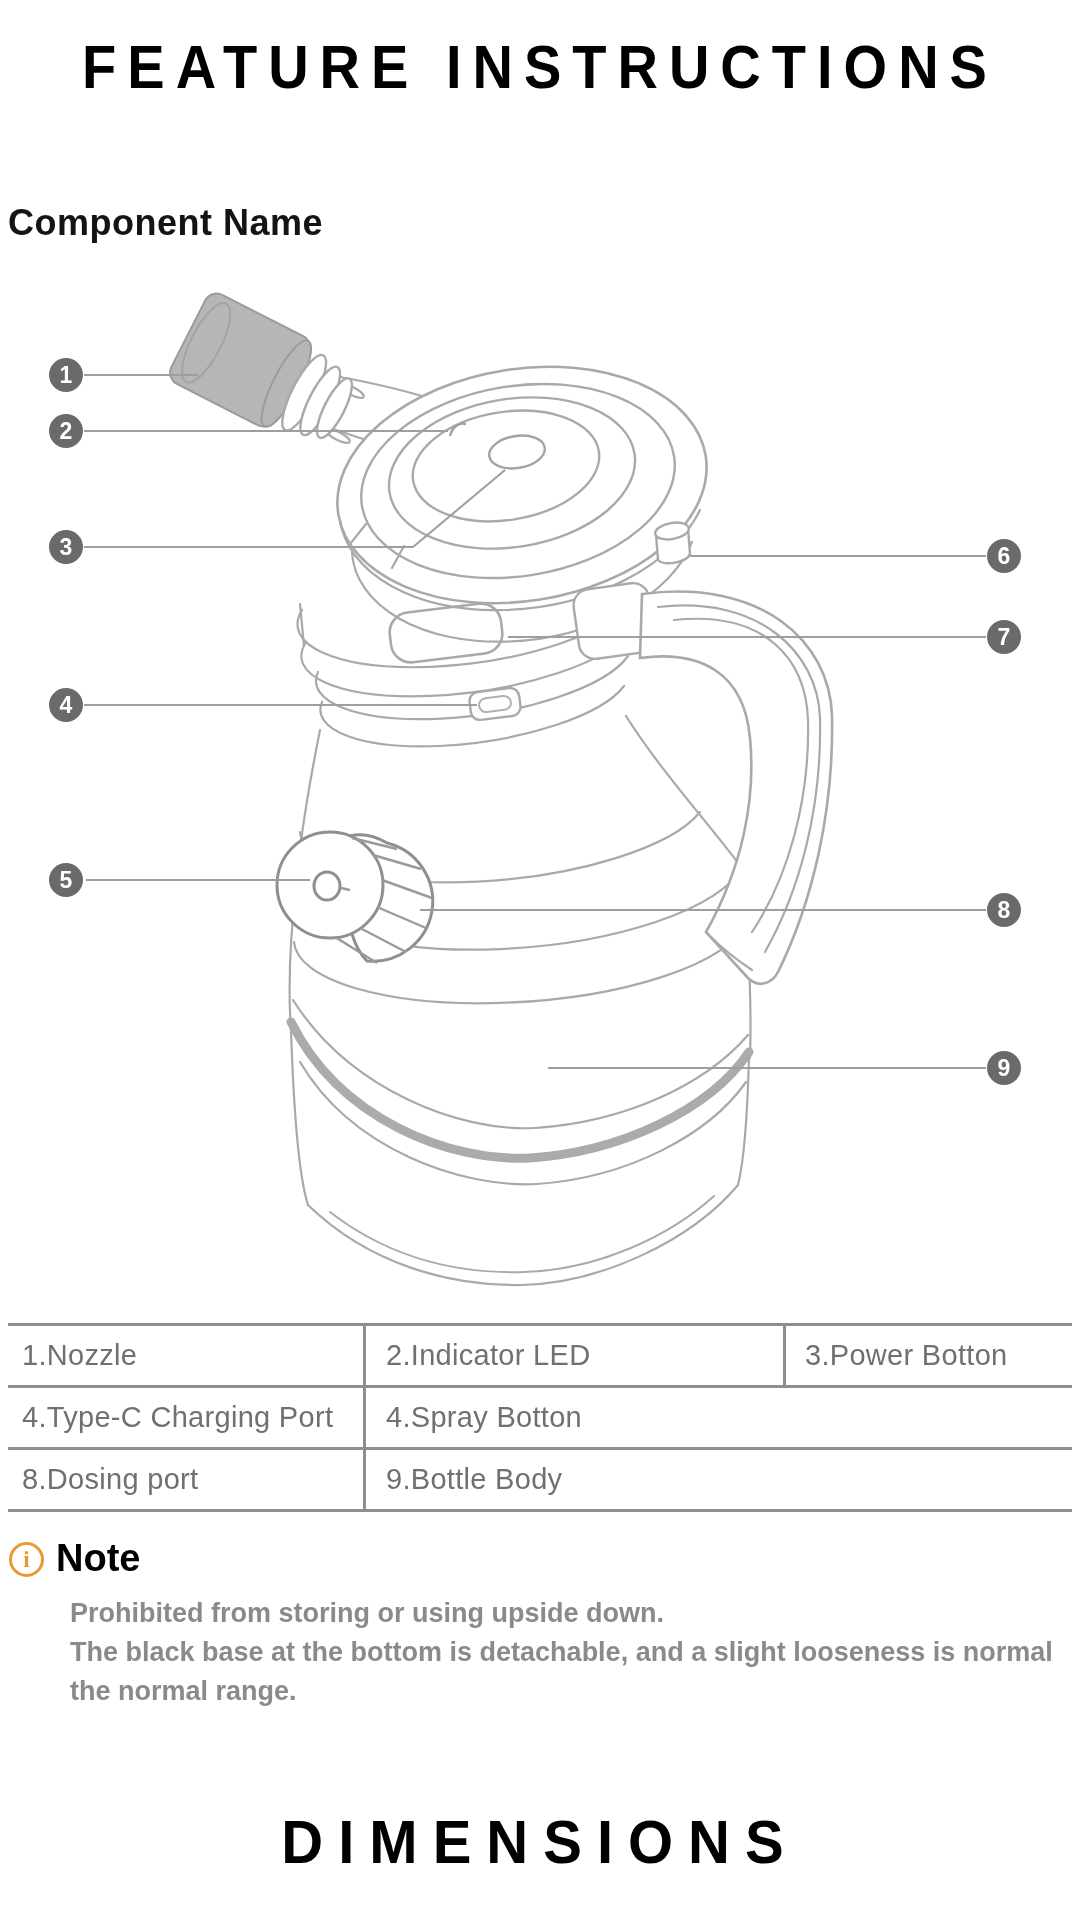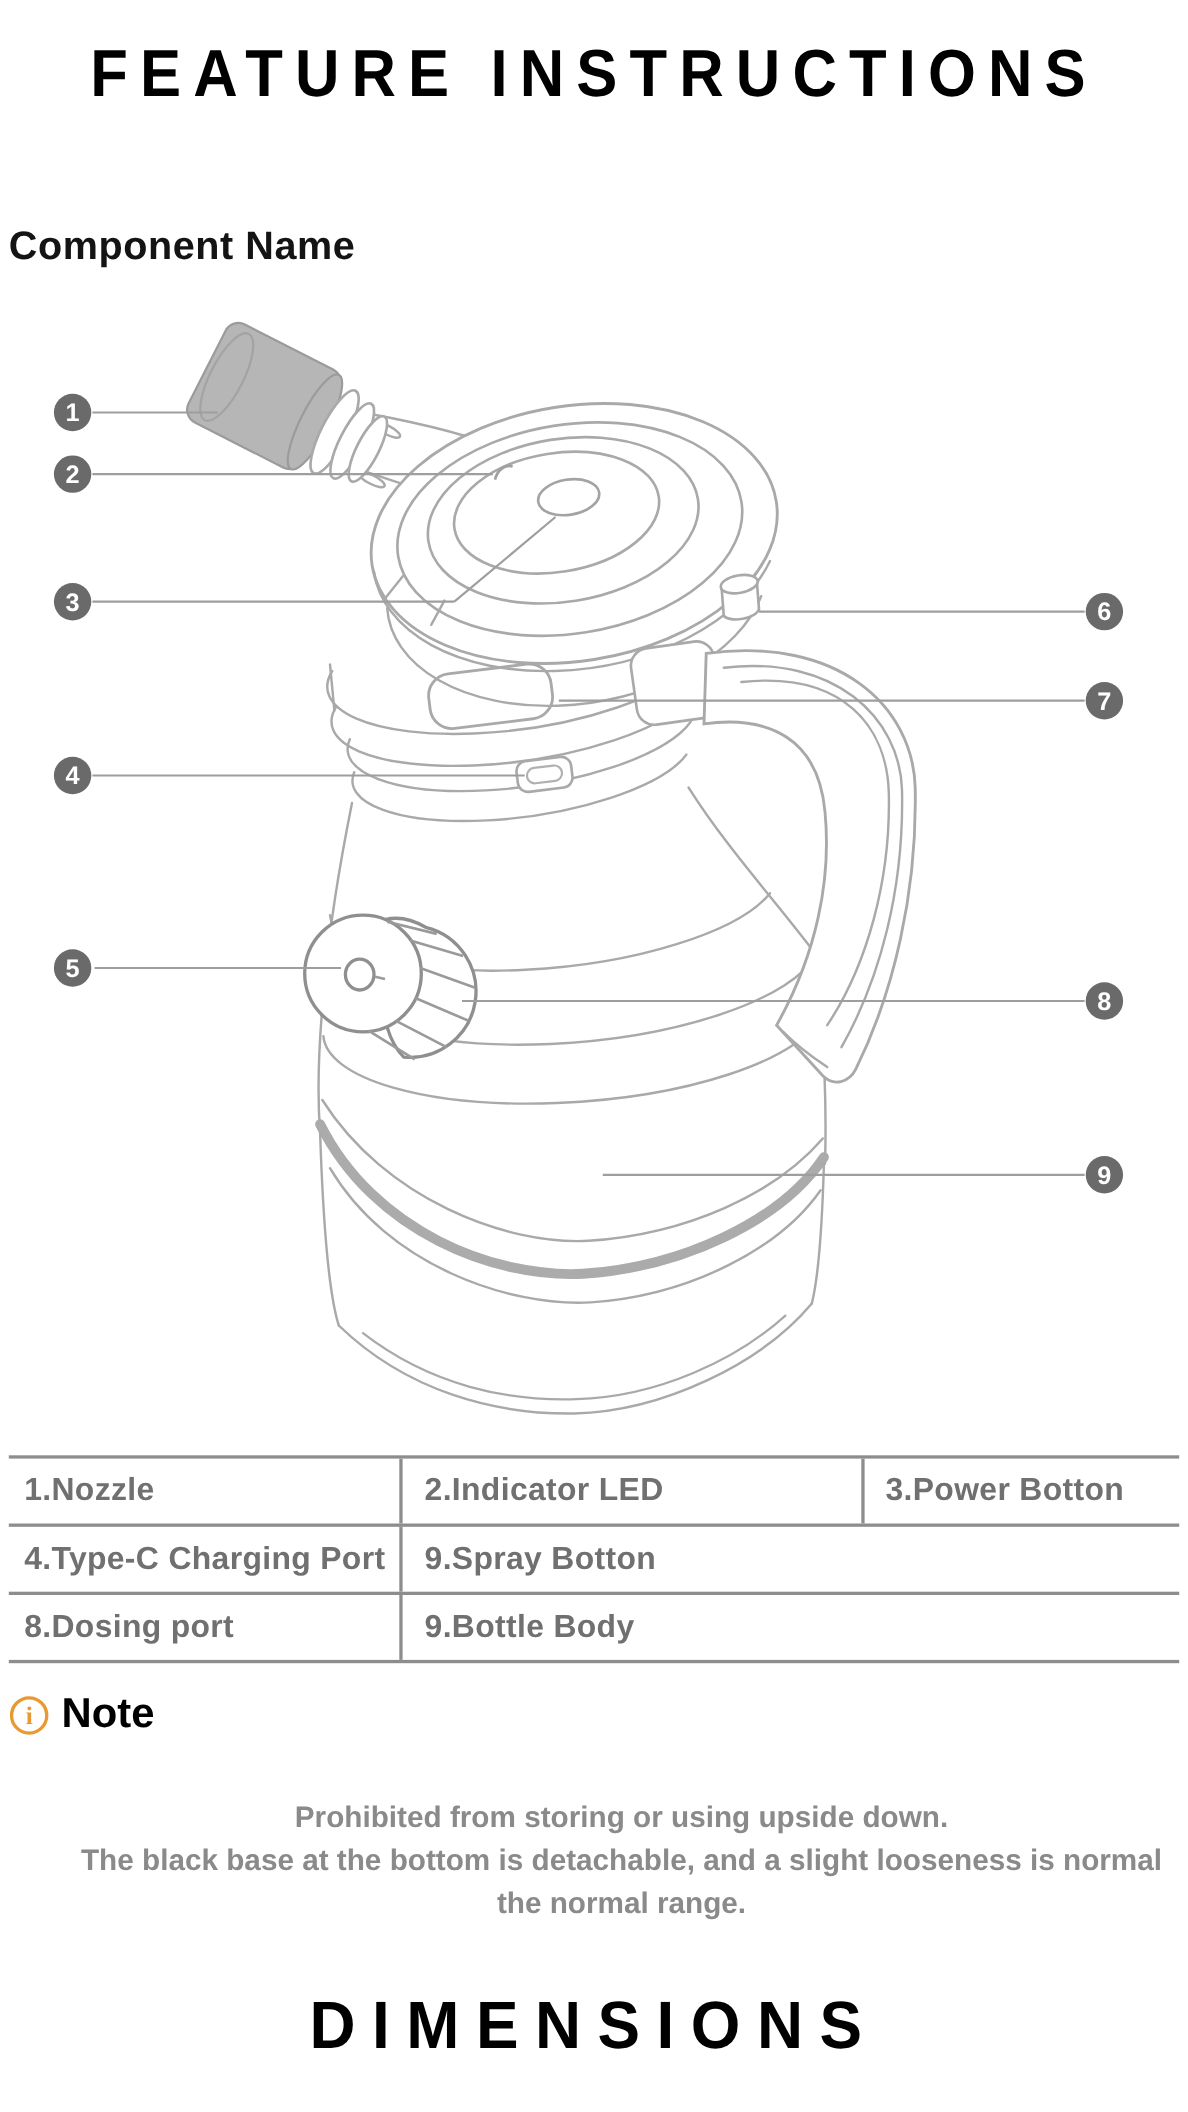--- a/index.html
+++ b/index.html
@@ -20,32 +20,32 @@
   .lnw{fill:#ffffff;stroke:#a9a9a9;stroke-width:2.4;}
   .lead{fill:none;stroke:#9e9e9e;stroke-width:2;}
   .callout-num{font-family:"Liberation Sans",sans-serif;font-weight:700;font-size:23px;fill:#fff;}
   
   .component-table{position:absolute;left:8px;top:1323px;width:1064px;
                    border-top:3px solid var(--border,#8d8d8d);
                    border-bottom:3px solid var(--border,#8d8d8d);}
   .t-row{display:flex;}
   .t-row + .t-row{border-top:3px solid var(--border,#8d8d8d);}
   .t-cell{height:59px;display:flex;align-items:center;box-sizing:border-box;
-          font-size:29px;font-weight:700;color:var(--tabletext,#707070);letter-spacing:0.3px;}
+          font-size:29px;font-weight:400;color:var(--tabletext,#707070);letter-spacing:0.3px;}
   .t-cell:nth-child(1){width:355px;padding-left:14px;}
   .t-cell:nth-child(2){width:420px;padding-left:20px;border-left:3px solid var(--border,#8d8d8d);}
   .t-cell:nth-child(3){flex:1;padding-left:19px;border-left:3px solid var(--border,#8d8d8d);}
   
   .note-icon{position:absolute;left:9px;top:1542px;width:29px;height:29px;border-radius:50%;
              border:3.5px solid var(--accent,#E8992F);color:var(--accent,#E8992F);
              display:flex;align-items:center;justify-content:center;
              font-size:23px;font-weight:700;font-family:"Liberation Serif",serif;}
   .note-title{position:absolute;left:56px;top:1537px;font-size:38px;font-weight:700;color:#000000;}
-  .note-body{position:absolute;left:70px;top:1633px;width:990px;
-             font-size:27px;font-weight:700;color:var(--notetext,#8a8a8a);line-height:39px;text-align:center;}
+  .note-body{position:absolute;left:70px;top:1594px;width:990px;
+             font-size:27px;font-weight:700;color:var(--notetext,#8a8a8a);line-height:39px;}
 </style>
 </head>
 <body>
 
 <div class="page">
 
   <div class="title-top">FEATURE INSTRUCTIONS</div>
   <div class="section-heading">Component Name</div>
 
   <svg class="diagram-svg" viewBox="0 0 1080 1920" xmlns="http://www.w3.org/2000/svg">
@@ -189,21 +189,21 @@
   </svg>
 
   <div class="component-table">
     <div class="t-row">
       <div class="t-cell">1.Nozzle</div>
       <div class="t-cell">2.Indicator LED</div>
       <div class="t-cell">3.Power Botton</div>
     </div>
     <div class="t-row">
       <div class="t-cell">4.Type-C Charging Port</div>
-      <div class="t-cell">9.Spray Botton</div>
+      <div class="t-cell">4.Spray Botton</div>
     </div>
     <div class="t-row">
       <div class="t-cell">8.Dosing port</div>
       <div class="t-cell">9.Bottle Body</div>
     </div>
   </div>
 
   <div class="note-icon">
     <span>i</span>
   </div>

